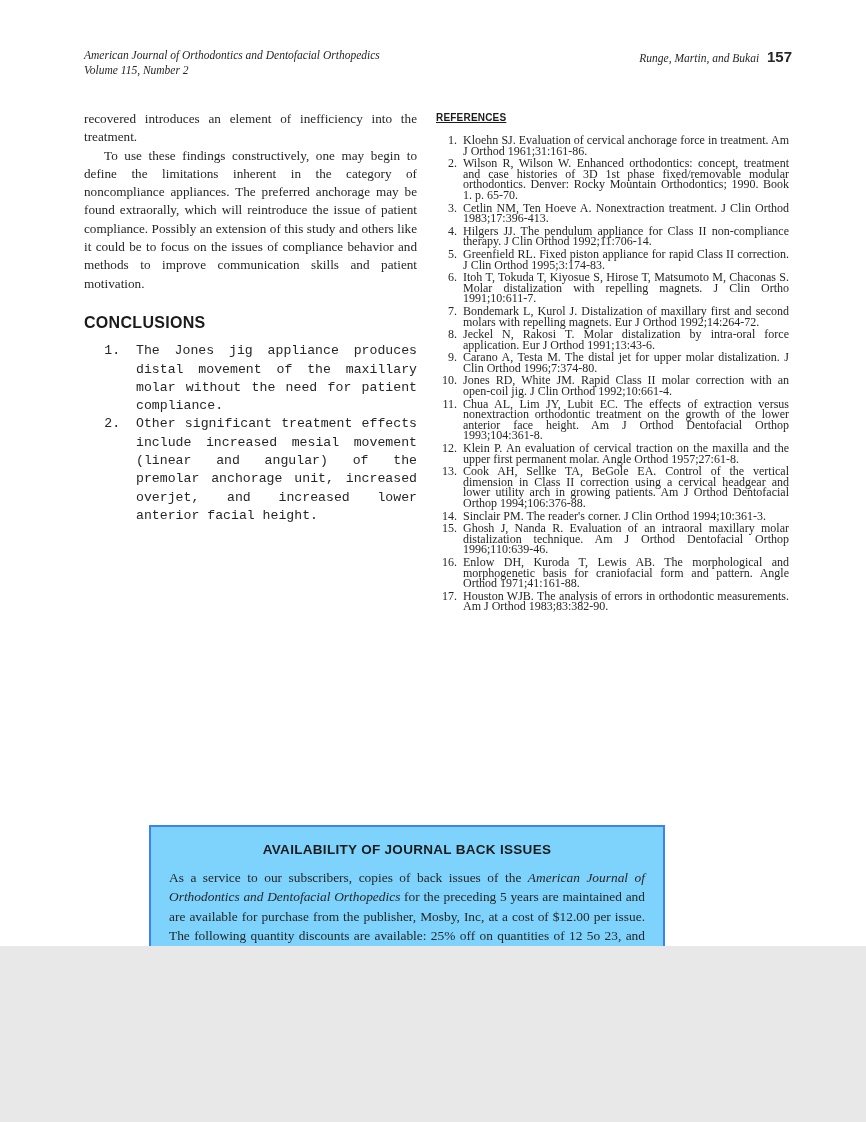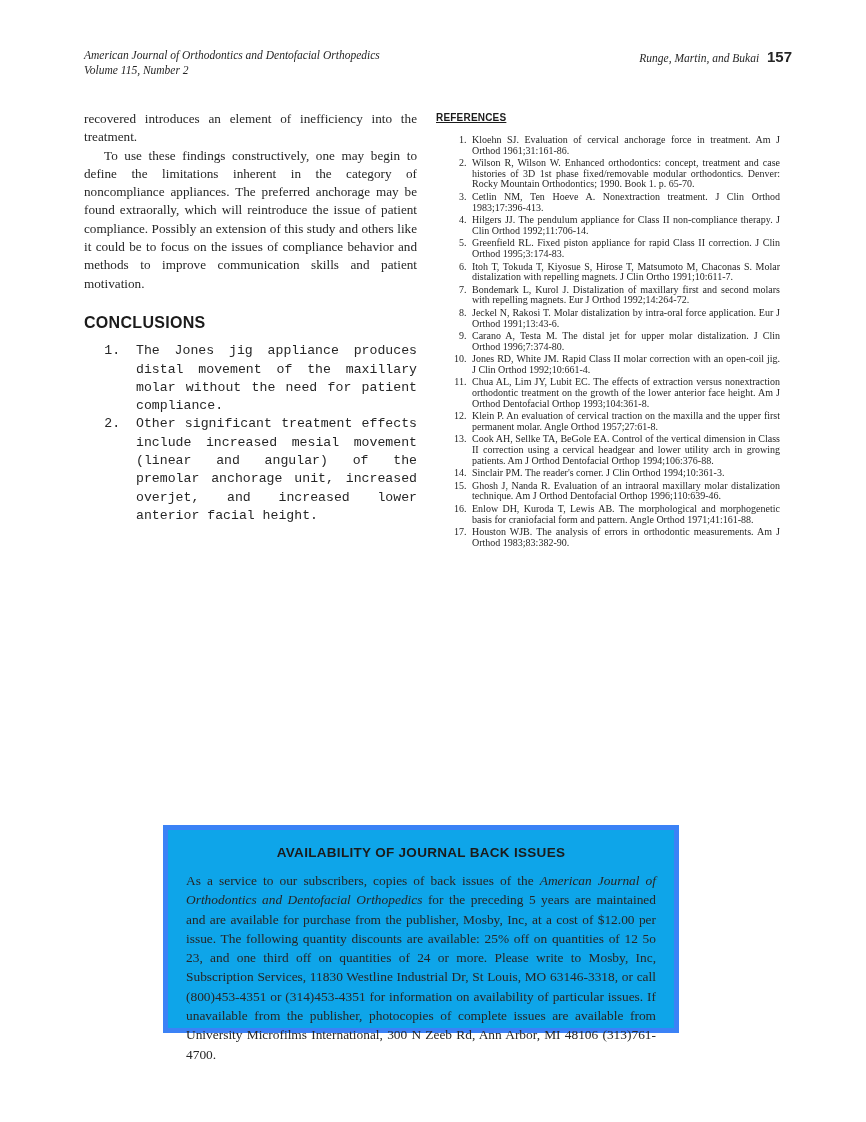--- a/index.html
+++ b/index.html
@@ -1,17 +1,17 @@
 <!DOCTYPE html>
 <html><head>
 <meta charset="utf-8">
 <style>
   html,body { margin:0; padding:0; background:#e8e8e8; }
   .page {
-    position:relative; width:866px; height:1122px; margin:0 auto;
+    position:relative; width:866px; height:946px; margin:0 auto;
     background:#ffffff; color:#262626;
     font-family:"Liberation Serif", serif;
     overflow:hidden;
   }
   
   .page-header {
     position:absolute; left:84px; top:48px; width:708px;
     display:flex; justify-content:space-between; align-items:flex-start;
     font-size:11.5px; line-height:15px;
   }
@@ -36,29 +36,29 @@
   }
   .conclusions-list { margin:0; padding-left:44px; }
   .conclusions-list li { text-align:justify; padding-left:8px;font-family:Liberation Mono, monospace; }
   .ack { margin-top:17px !important; text-indent:24px; }
   .col-right { width:356px; }
   .refs-heading {
     font-family:"Liberation Sans", sans-serif; font-size:10px; font-weight:bold;
     letter-spacing:0.2px; color:#1b1b1b; margin:2px 0 12px 0;text-decoration:underline;
   }
   .refs-list {
-    margin:12px; padding-left:21px;
-    font-size:10px; line-height:10.6px; text-align:justify;
+    margin:3px; padding-left:21px;
+    font-size:12px; line-height:10.6px; text-align:justify;
   }
   .refs-list li { margin-bottom:2px; padding-left:3px; }
   
   .back-issues-box {
-    position:absolute; left:163px; top:825px; width:516px; height:208px;
-    border:5px solid #3b82f6; box-sizing:border-box;
-    padding:12px 18px 0 18px; background:#0ea5e9;
+    position:absolute; left:149px; top:825px; width:516px; height:208px;
+    border:2px solid #3b82f6; box-sizing:border-box;
+    padding:12px 18px 0 18px; background:#7dd3fc;
   }
   .box-title {
     text-align:center; font-family:"Liberation Sans", sans-serif;
     font-size:13.5px; font-weight:bold; letter-spacing:0.3px;
     color:#1b1b1b; margin:3px 0 11px 0;
   }
   .box-body { font-size:13.4px; line-height:19.3px; text-align:justify; margin:0; }
   .box-body em { font-style:italic; }
 </style>
 </head>

